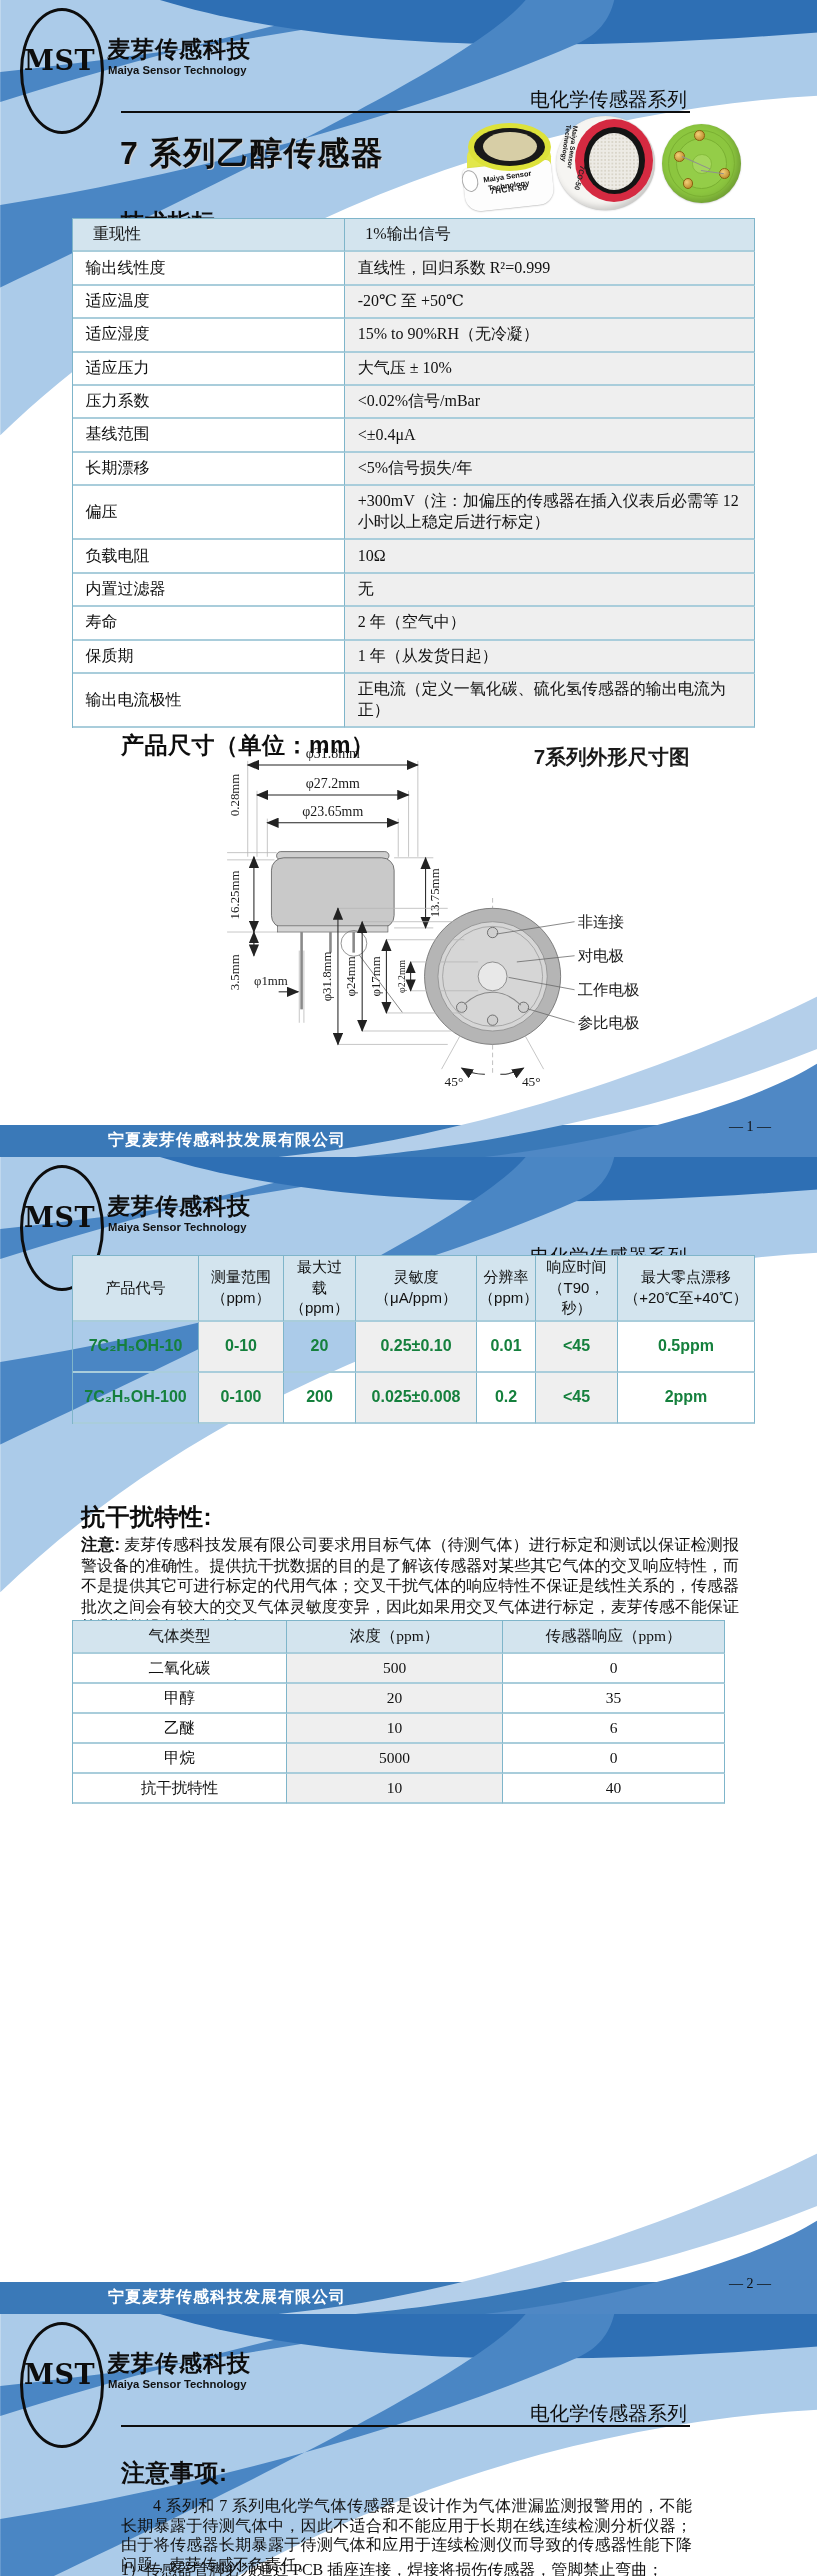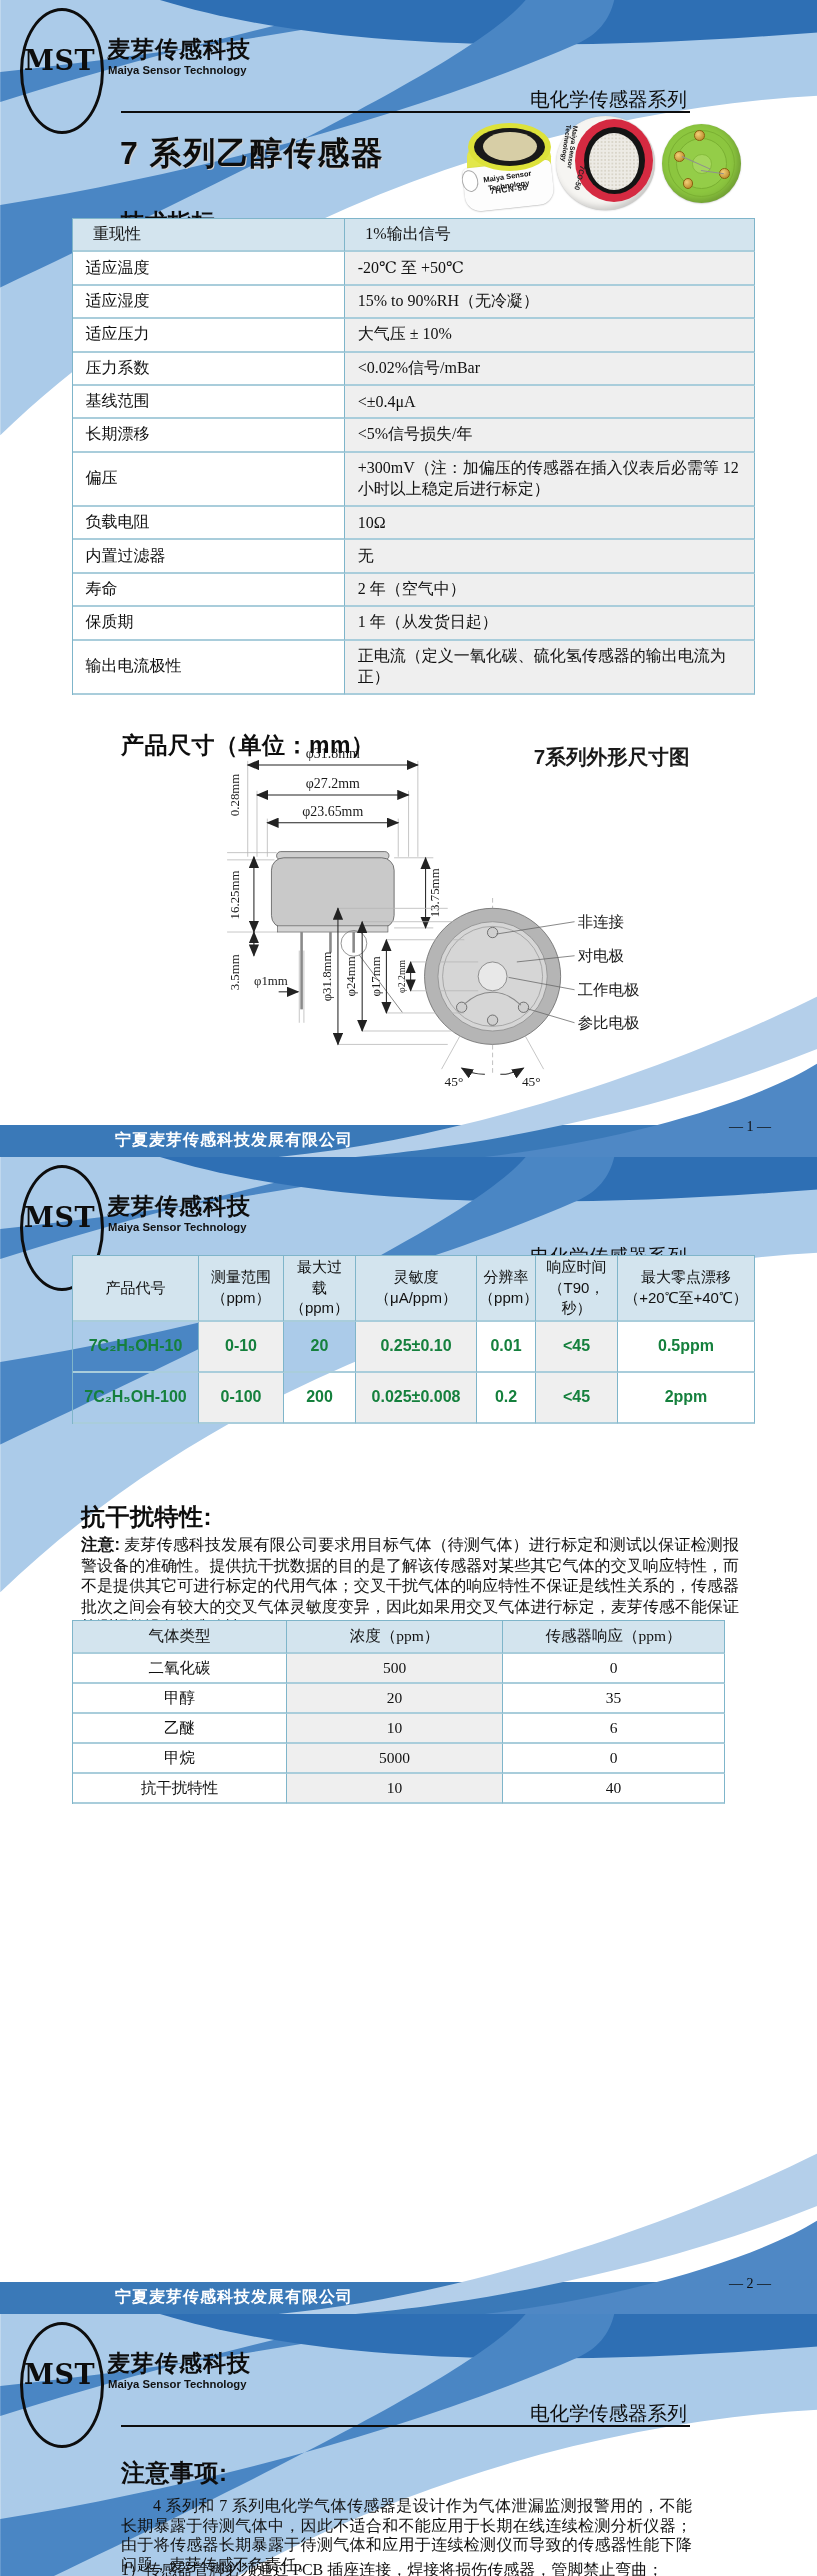--- a/index.html
+++ b/index.html
@@ -14,21 +14,21 @@
   .logo-text{position:absolute;left:15.5px;top:45px;width:88px;text-align:center;font-family:"DejaVu Serif","Liberation Serif",serif;font-weight:bold;font-size:27px;letter-spacing:0.5px;color:#0d0d0d;}
   .brand-cn{position:absolute;left:107px;top:34px;font-size:23px;font-weight:bold;color:#0d0d0d;letter-spacing:1px;}
   .brand-en{position:absolute;left:108px;top:64px;font-size:11.3px;font-weight:bold;color:#111;}
   .series{position:absolute;left:530px;top:86px;font-size:19.6px;color:#0d0d0d;font-family:"Liberation Serif","DejaVu Serif",serif;}
   .hdr-rule{position:absolute;left:121px;top:111px;width:569px;height:2.1px;background:#0d0d0d;}
 
   
   .ftr{position:absolute;left:0;bottom:0;width:818px;height:170px;z-index:1;}
   .ftr-bar{position:absolute;left:0;bottom:0;width:100%;height:32px;background:#3a79b8;}
   .ftr svg{position:absolute;left:0;bottom:0;}
-  .ftr-company{position:absolute;left:115px;bottom:6.2px;color:#fff;font-size:16px;font-weight:bold;letter-spacing:1px;z-index:4;}
+  .ftr-company{position:absolute;left:108px;bottom:6.2px;color:#fff;font-size:16px;font-weight:bold;letter-spacing:1px;z-index:4;}
   .ftr-pagenum{position:absolute;right:47px;bottom:21.6px;color:#0d0d0d;font-size:14px;font-family:"Liberation Serif",serif;z-index:4;}
 
   
   .p1-title{position:absolute;left:120px;top:111px;font-size:32px;font-weight:bold;color:#0d0d0d;letter-spacing:1.5px;z-index:2;text-shadow:1px 1px 0 #cfcfcf;}
   .sec-h{position:absolute;font-size:23px;font-weight:bold;color:#0d0d0d;z-index:2;letter-spacing:0.5px;}
   .p1-tech{left:121px;top:188px;}
   .p1-dim{left:121px;top:711px;}
 
   table{border-collapse:separate;border-spacing:0;z-index:2;}
   .tech-table{position:absolute;left:72px;top:218px;width:683px;border:1.5px solid #7fb5ca;border-bottom:none;border-right:none;}
@@ -150,20 +150,24 @@
 
     <h2 class="sec-h p1-tech">技术指标</h2>
 
     <table class="tech-table">
       <tbody>
           <tr class="thead-row">
             <td>重现性</td>
             <td>1%输出信号</td>
           </tr>
           <tr>
+            <td>输出线性度</td>
+            <td>直线性，回归系数 R²=0.999</td>
+          </tr>
+          <tr>
             <td>适应温度</td>
             <td>-20℃ 至 +50℃</td>
           </tr>
           <tr>
             <td>适应湿度</td>
             <td>15% to 90%RH（无冷凝）</td>
           </tr>
           <tr>
             <td>适应压力</td>
             <td>大气压 ± 10%</td>

